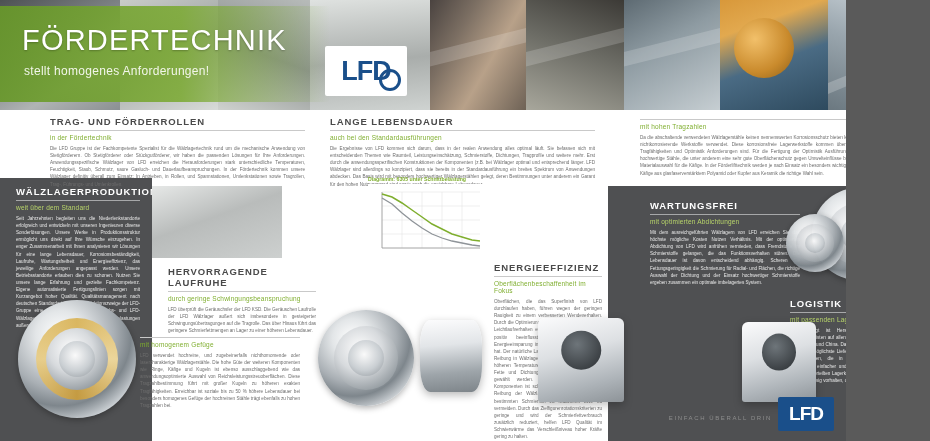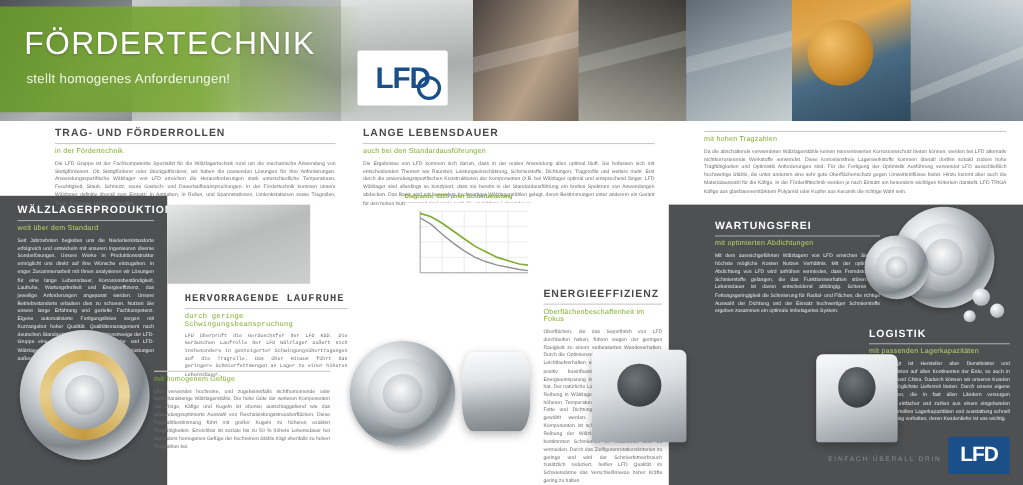--- a/index.html
+++ b/index.html
@@ -1,19 +1,19 @@
 <!DOCTYPE html>
 <html><head>
 <meta charset="utf-8">
 <style>
   html,body{margin:0;padding:0;background:#5a5a5a;}
   body{font-family:"Liberation Sans",sans-serif;}
   .page{
     position:relative;
-    width:930px;height:441px;
+    width:846px;height:441px;
     background:#ffffff;
     overflow:hidden;
   }
   
   .photo-band{
     position:absolute;left:0;top:0;width:930px;height:110px;
     background:
       linear-gradient(90deg,#6d6f70 0%,#8d8f8d 6%,#b9bcbb 13%,#9ea0a0 20%,#cfd2d1 27%,#8e9190 33%);
   }
   .photo{position:absolute;overflow:hidden;background:#999;}
@@ -215,21 +215,21 @@
 
   <div class="sec white" style="left:16px;top:186px;width:124px;">
     <h3>WÄLZLAGERPRODUKTION</h3>
     <div class="rule"></div>
     <div class="sub">weit über dem Standard</div>
     <p class="body">Seit Jahrzehnten begleiten uns die Niederlenkstandorte erfolgreich und entwickeln mit unseren Ingenieuren diverse Sonderlösungen. Unsere Werke in Produktionsstruktur ermöglicht uns direkt auf Ihre Wünsche einzugehen. In enger Zusammenarbeit mit Ihnen analysieren wir Lösungen für eine lange Lebensdauer, Korrosionsbeständigkeit, Laufruhe, Wartungsfreiheit und Energieeffizienz, das jeweilige Anforderungen angepasst werden. Unsere Betriebsstandorte erlauben dies zu schonen. Nutzen Sie unsere lange Erfahrung und gezielte Fachkompetenz. Eigene automatisierte Fertigungslinien sorgen mit Kurzangebot hoher Qualität. Qualitätsmanagement nach deutschen Standards ist für alle Produktionszweige der LFD-Gruppe eine Selbstverständlichkeit. Zuwachs- und LFD-Wälzlager auch unter weitem hohen Belastungen außerordentlich lebendiger.</p>
   </div>
 
   <div class="minipic mp1"></div>
 
-  <div class="sec" style="left:168px;top:266px;width:148px;font-family:Liberation Mono, monospace;">
+  <div class="sec" style="left:168px;top:266px;width:148px;">
     <h3>HERVORRAGENDE LAUFRUHE</h3>
     <div class="rule"></div>
     <div class="sub">durch geringe Schwingungsbeanspruchung</div>
     <p class="body">LFD überprüft die Geräuschsfer der LFD KSD. Die Geräuschen Laufrolle der LFD Wälzlager außert sich insbesondere in gesteigerter Schwingungsübertragungen auf die Tragrolle. Das über Hinaus führt das geringere Schmierfettmengen an Lager zu einer höheren Lebensdauer.</p>
   </div>
 
   <div class="sec" style="left:140px;top:334px;width:160px;">
     <div class="rule"></div>
     <div class="sub">mit homogenem Gefüge</div>
     <p class="body">LFD verwendet hochreine, und zugebeinerfalls nichthomomende oder lasercharakterige Wälzlagerstähle. Die hohe Güte der weiteren Komponenten wie Ringe, Käfige und Kugeln ist ebenso ausschlaggebend wie das anwendungsoptimierte Auswahl von Reichsleistungsstreuoberflächen. Diese Tragzahlbestimmung führt mit großer Kugeln zu höheren exakten Tragfähigkeiten. Erreichbar ist soziale bis zu 50 % höhere Lebensdauer bei besonders homogenes Gefüge der hochreinen Stähle trägt ebenfalls zu hohen Tragzahlen bei.</p>

